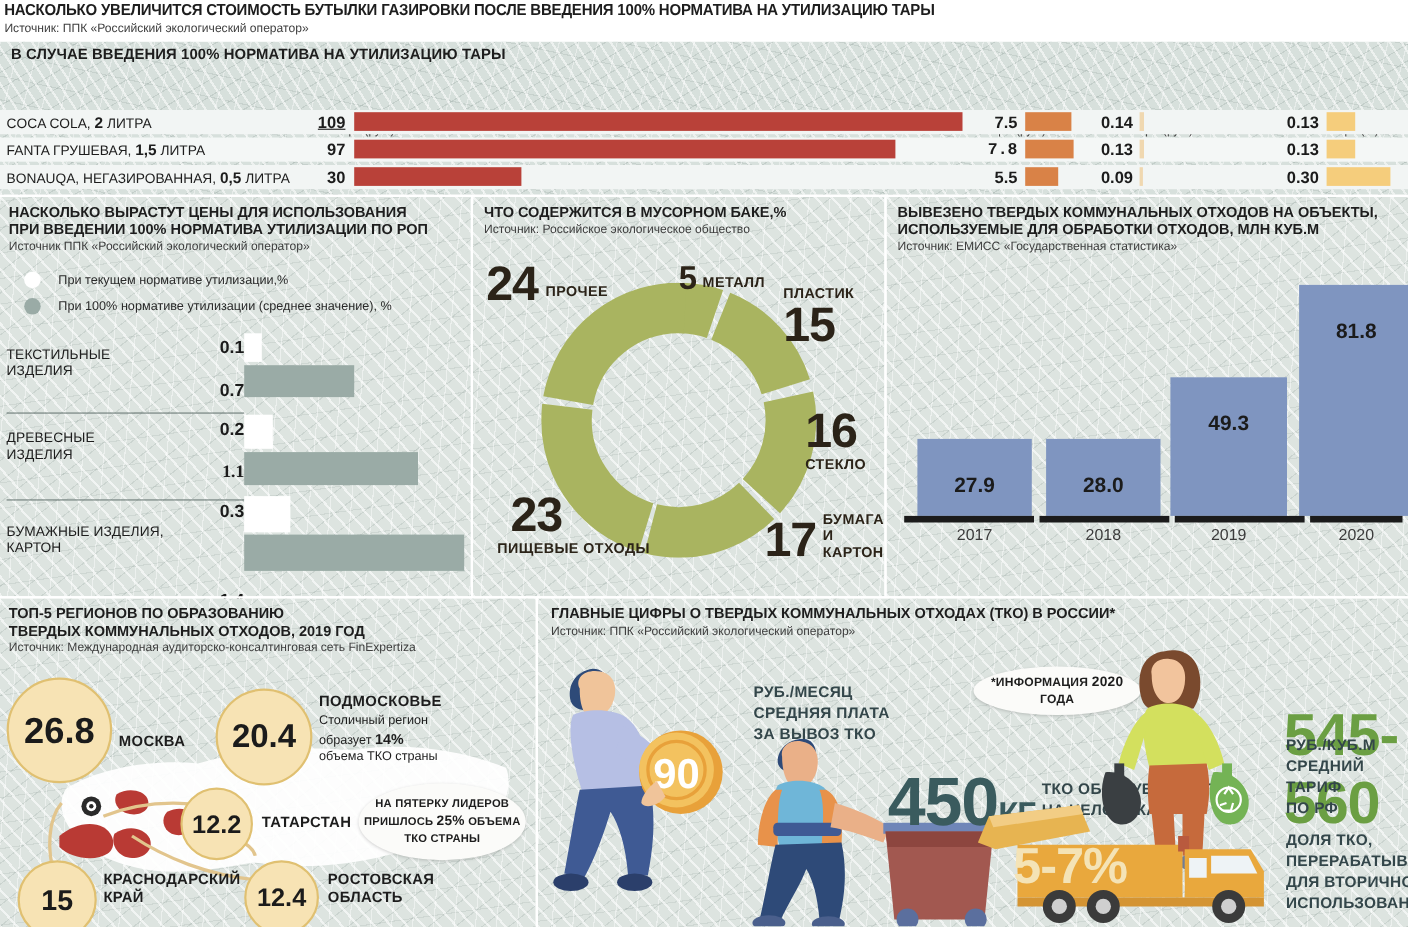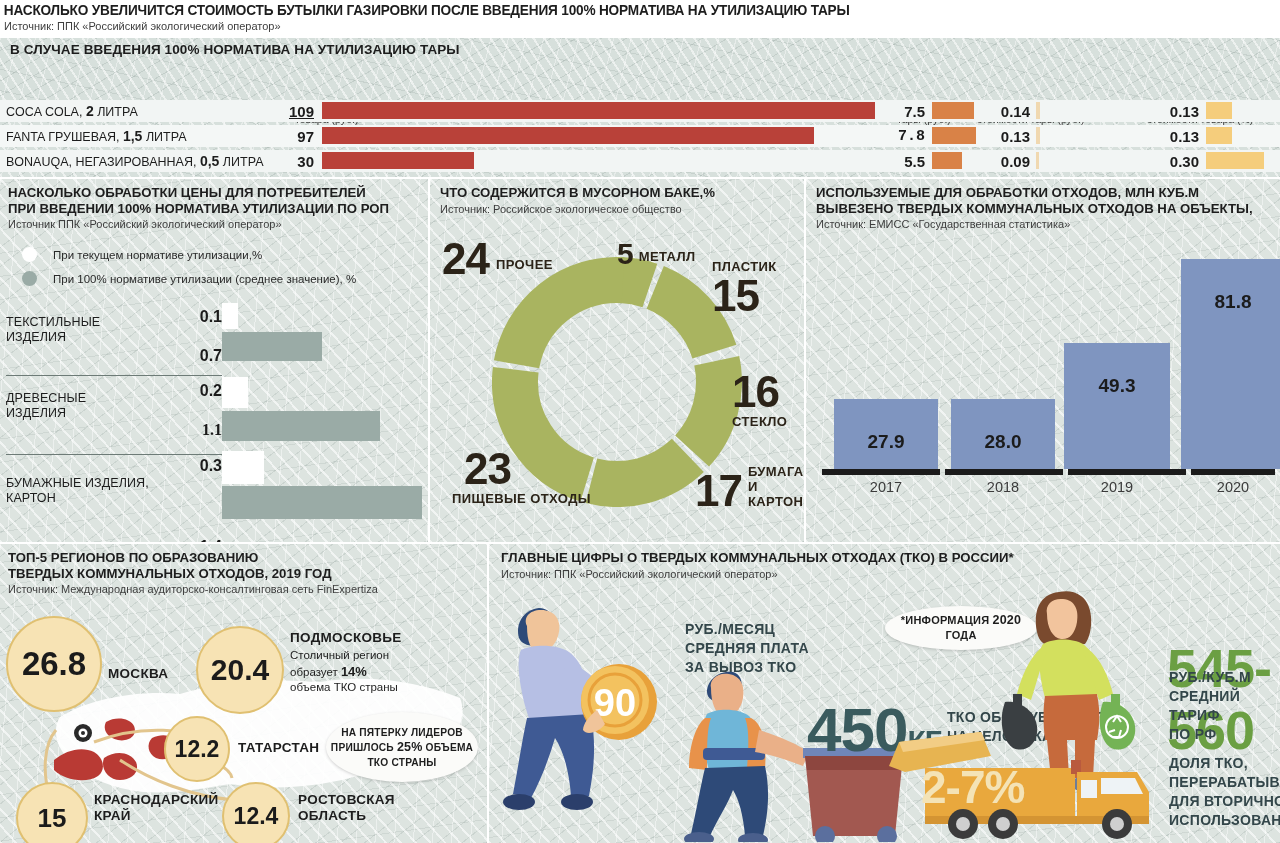--- a/index.html
+++ b/index.html
@@ -182,21 +182,21 @@
       <div class="minibar" style="left:932px; width:30px; background:#d98247;"></div>
       <div class="cellnum" style="left:975px; top:3px; width:55px;">0.09</div>
       <div class="minibar" style="left:1036px; width:3px; background:#f0d8b0;"></div>
       <div class="cellnum" style="left:1144px; top:3px; width:55px;">0.30</div>
       <div class="minibar" style="left:1206px; width:58px; background:#f5cd7c;"></div>
     </div>
   </div>
 
   <div class="midL tex2">
     <div style="padding:6px 0 0 8px;">
-      <div class="ptitle">НАСКОЛЬКО ОБРАБОТКИ ЦЕНЫ ДЛЯ ПОТРЕБИТЕЛЕЙ</div>
+      <div class="ptitle">НАСКОЛЬКО ВЫРАСТУТ ЦЕНЫ ДЛЯ ИСПОЛЬЗОВАНИЯ</div>
       <div class="ptitle">ПРИ ВВЕДЕНИИ 100% НОРМАТИВА УТИЛИЗАЦИИ ПО РОП</div>
       <div class="psrc">Источник ППК «Российский экологический оператор»</div>
     </div>
 
     <div style="position:absolute; left:22px; top:68px;">
       <div class="legrow">
         <span class="legdot" style="background:#ffffff;"></span>
         <span class="legtxt">При текущем нормативе утилизации,%</span>
       </div>
       <div class="legrow">
@@ -285,22 +285,22 @@
       </div>
     </div>
     <div class="dlabel" style="left:22px; top:270px;">
       <div class="dnum" style="margin-left:12px;">23</div>
       <div class="dname" style="margin-top:2px;">ПИЩЕВЫЕ ОТХОДЫ</div>
     </div>
   </div>
 
   <div class="midR tex2">
     <div style="padding:6px 0 0 10px;">
+      <div class="ptitle">ВЫВЕЗЕНО ТВЕРДЫХ КОММУНАЛЬНЫХ ОТХОДОВ НА ОБЪЕКТЫ,</div>
       <div class="ptitle">ИСПОЛЬЗУЕМЫЕ ДЛЯ ОБРАБОТКИ ОТХОДОВ, МЛН КУБ.М</div>
-      <div class="ptitle">ВЫВЕЗЕНО ТВЕРДЫХ КОММУНАЛЬНЫХ ОТХОДОВ НА ОБЪЕКТЫ,</div>
       <div class="psrc">Источник: ЕМИСС «Государственная статистика»</div>
     </div>
 
     <div style="position:absolute; left:0; top:80px; width:474px; height:210px;">
       <div class="col" style="left:28px; width:104px; height:70px;"></div>
       <div class="col" style="left:145px; width:104px; height:70px;"></div>
       <div class="col" style="left:258px; width:106px; height:126px;"></div>
       <div class="col" style="left:375px; width:104px; height:210px;"></div>
     </div>
 
@@ -482,21 +482,21 @@
       <path d="M196 60 L212 60 L212 78 L196 78 Z" fill="#eef3f6"></path>
       <path d="M40 96 L264 96 L264 104 L40 104 Z" fill="#d49433"></path>
       <circle cx="78" cy="104" r="15" fill="#3b3b3b"></circle>
         <circle cx="78" cy="104" r="7" fill="#cfcfcf"></circle>
       <circle cx="118" cy="104" r="15" fill="#3b3b3b"></circle>
         <circle cx="118" cy="104" r="7" fill="#cfcfcf"></circle>
       <circle cx="232" cy="104" r="15" fill="#3b3b3b"></circle>
         <circle cx="232" cy="104" r="7" fill="#cfcfcf"></circle>
     </svg>
 
-    <div class="bignum" style="left:432px; top:216px; font-size:46px; color:#f4e3b6;">2-7%</div>
+    <div class="bignum" style="left:432px; top:216px; font-size:46px; color:#f4e3b6;">5-7%</div>
     <div class="statTxt" style="left:680px; top:210px;">
       <div>ДОЛЯ ТКО,</div>
       <div>ПЕРЕРАБАТЫВАЕМЫХ</div>
       <div>ДЛЯ ВТОРИЧНОГО</div>
       <div>ИСПОЛЬЗОВАНИЯ</div>
     </div>
   </div>
 
   <div class="divider" style="left:428px; top:179px; width:2px; height:363px;"></div>
   <div class="divider" style="left:804px; top:179px; width:2px; height:363px;"></div>

